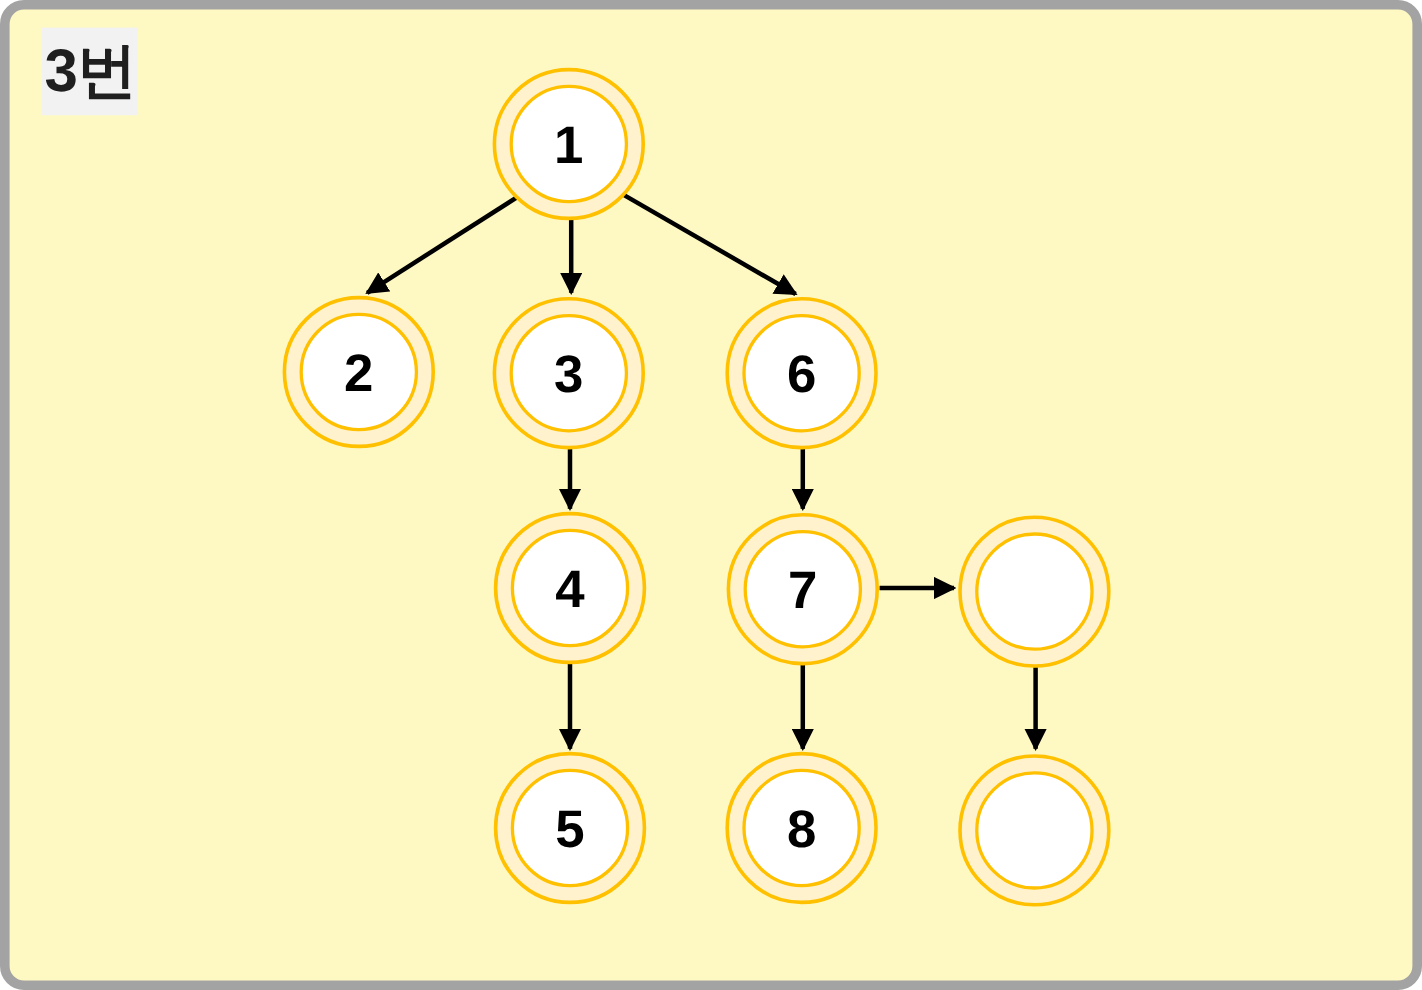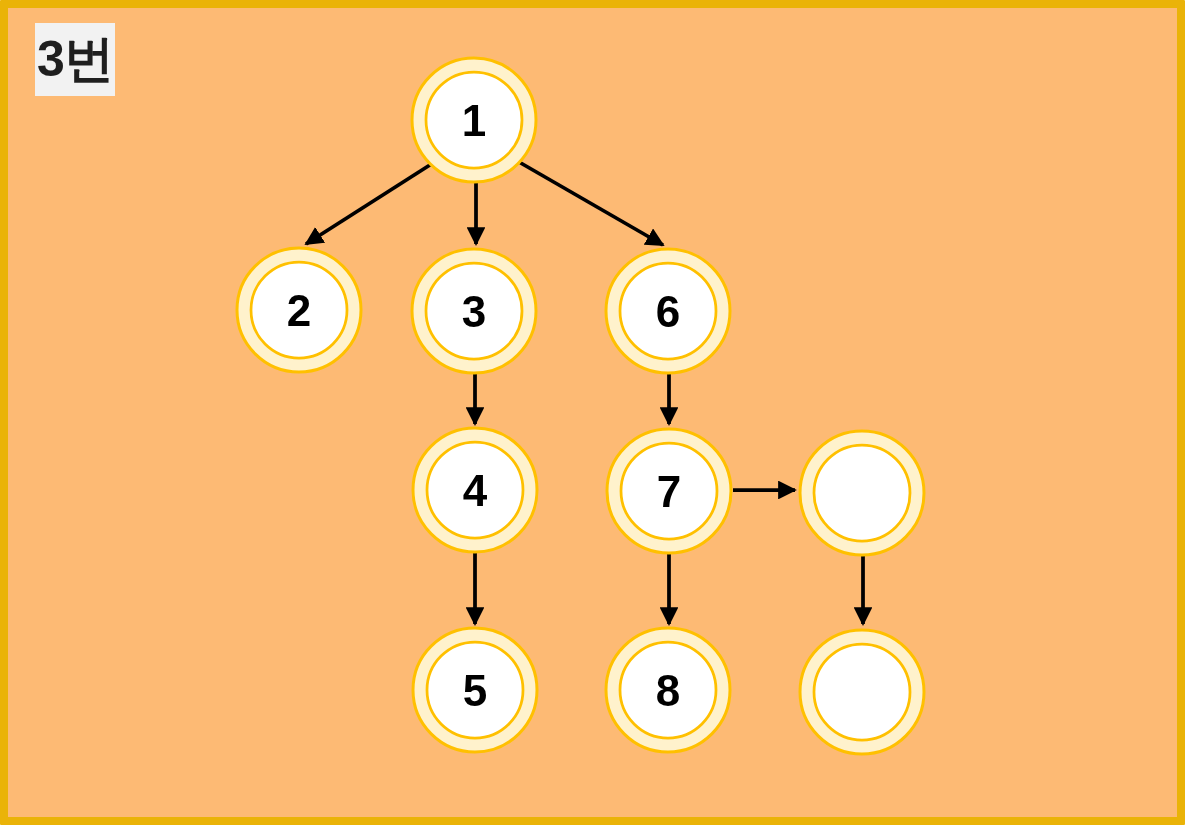--- a/index.html
+++ b/index.html
@@ -5,23 +5,23 @@
   html, body {
     margin: 0;
     padding: 0;
     background: #ffffff;
     font-family: "Liberation Sans", "DejaVu Sans", sans-serif;
   }
   #frame {
     position: relative;
     width: 1169px;
     height: 809px;
-    border: 8px solid #eab308;
-    border-radius: 1px;
-    background: #fdba74;
+    border: 8px solid #a3a3a3;
+    border-radius: 20px;
+    background: #fef9c3;
     overflow: hidden;
   }
   #slide-title {
     position: absolute;
     left: 27px;
     top: 15px;
     width: 80px;
     height: 73px;
     background: #F2F2F2;
     color: #1f1f1f;

